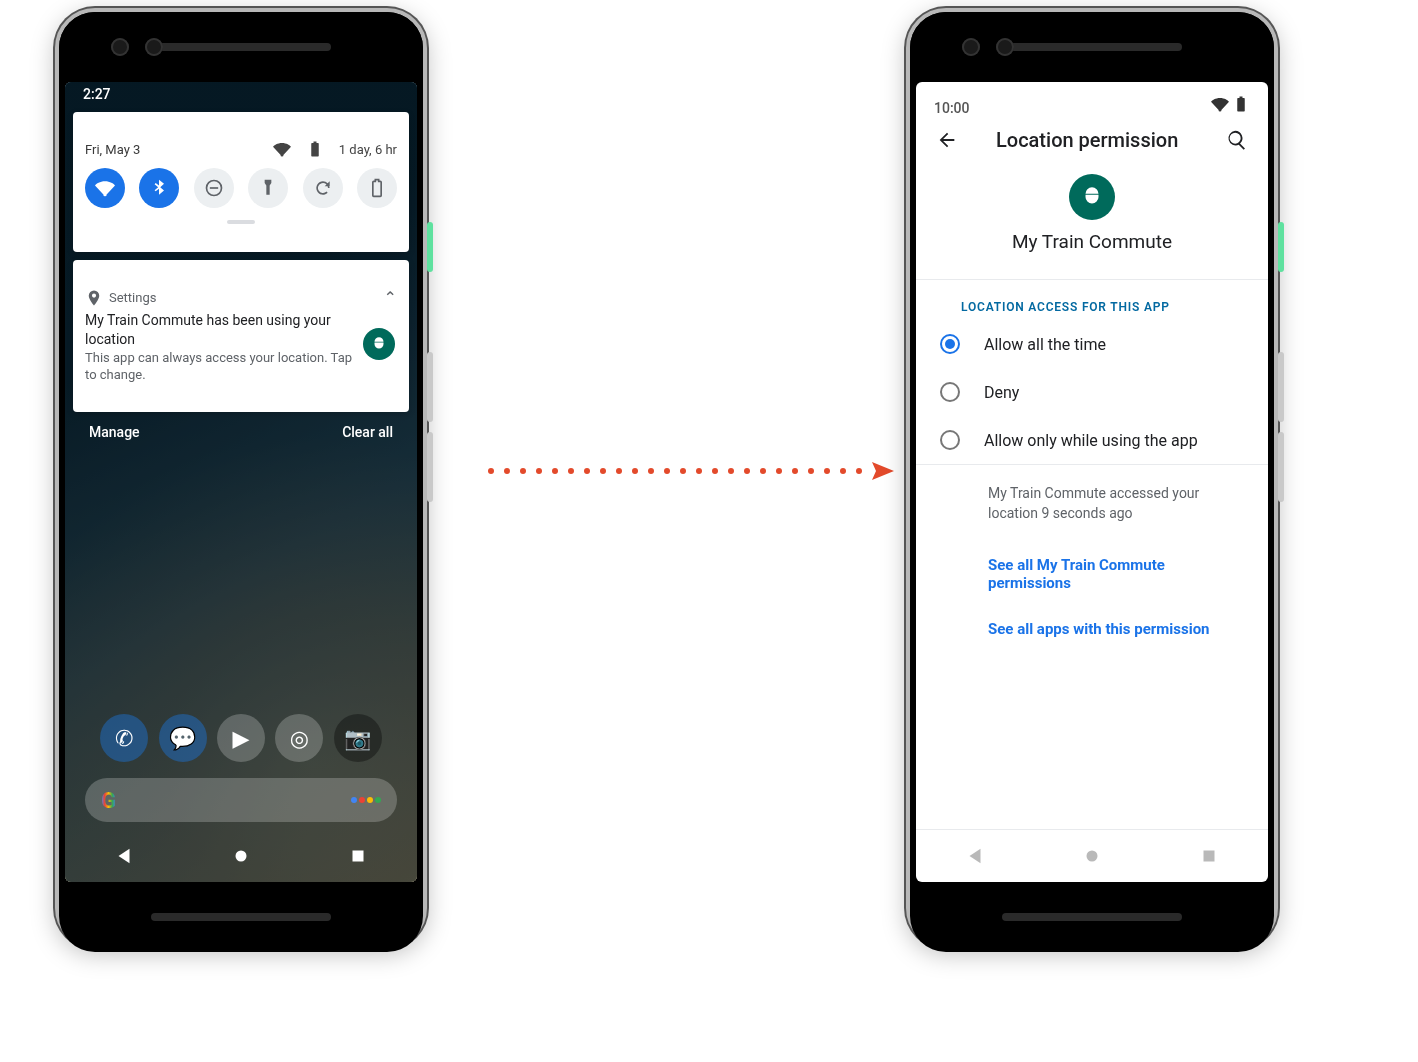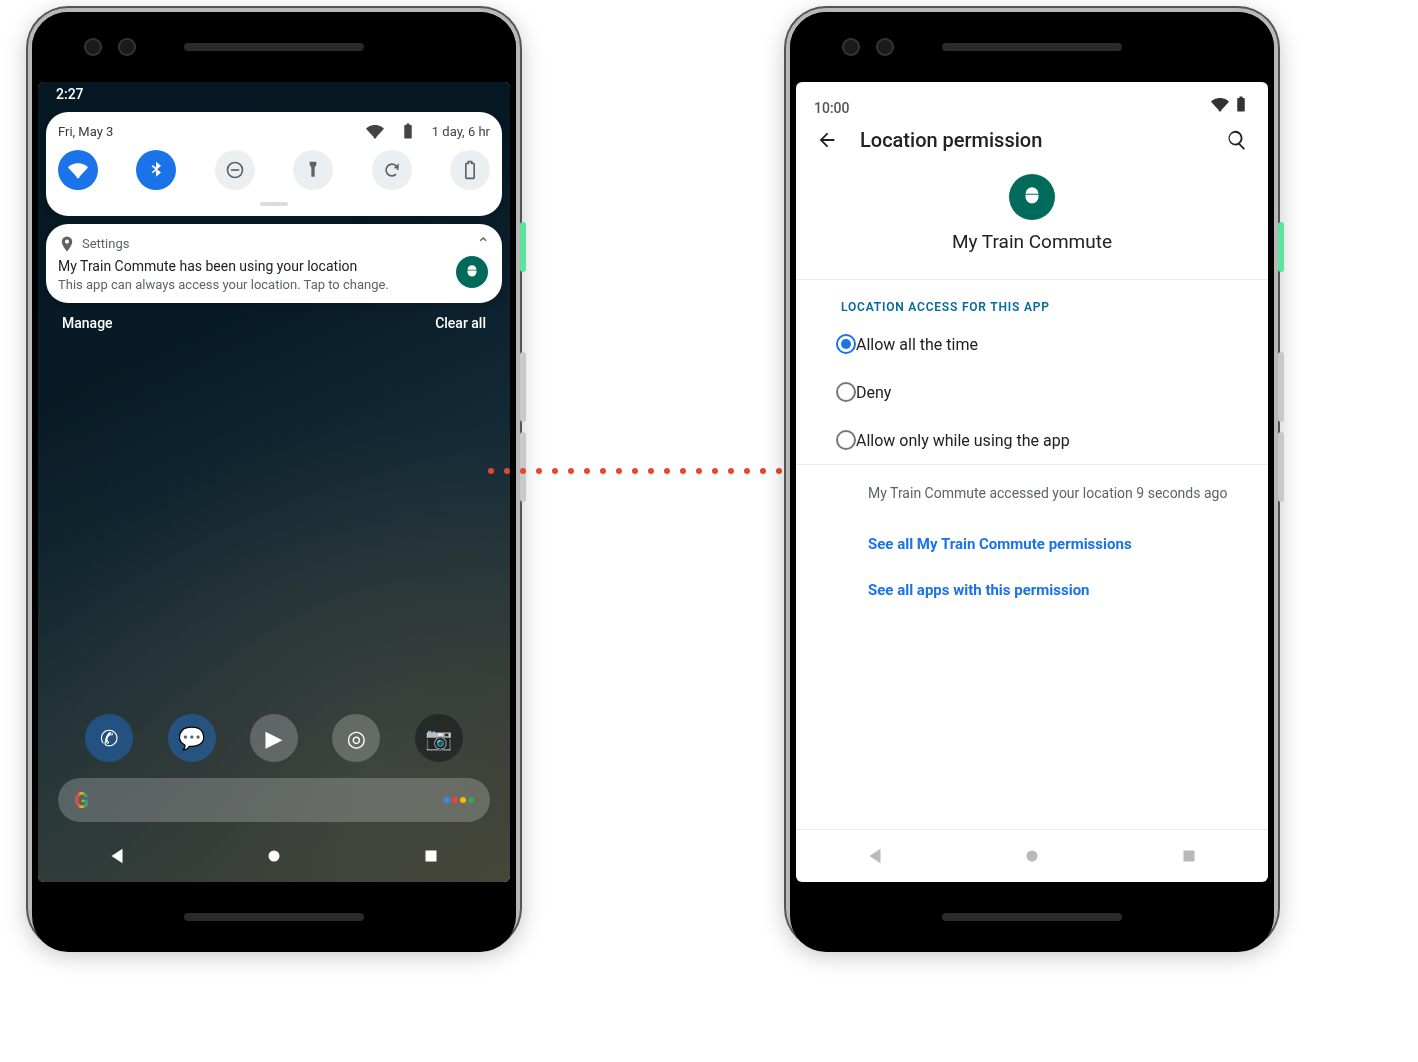--- a/index.html
+++ b/index.html
@@ -3,26 +3,27 @@
 <meta charset="utf-8">
 <style>
   * { box-sizing: border-box; margin: 0; padding: 0; }
   html, body { width: 1418px; height: 1062px; font-family: Roboto, "Helvetica Neue", Arial, sans-serif; background: #ffffff; }
 
   .stage { position: relative; width: 1418px; height: 1062px; }
 
   
   .phone {
     position: absolute;
-    width: 492px;
+    width: 372px;
     height: 940px;
     background: #000;
     border-radius: 40px;
     box-shadow: 0 0 0 2px #555, 0 6px 24px rgba(0,0,0,.25);
     border: 4px solid #b8b8b8;
+    margin-left: 27px;
   }
   .phone .bezel-top, .phone .bezel-bottom {
     height: 70px;
     background: #000;
     position: relative;
     display:flex; align-items:center; justify-content:center;
   }
   .phone .bezel-top { border-radius: 36px 36px 0 0; }
   .phone .bezel-bottom{ border-radius: 0 0 36px 36px; }
   .speaker { width: 180px; height: 8px; background: #2a2a2a; border-radius: 4px; }
@@ -57,23 +58,23 @@
     height: 30px; padding: 4px 18px 0 18px;
     color:#fff; font-size:14px; font-weight:500;
   }
 
   .shade-panel {
     position:relative; z-index:3;
     margin: 0 8px;
     display:flex; flex-direction:column; gap:8px;
   }
   .qs-card, .notif-card {
-    background:#fff; border-radius:22px;
+    background:#fff; border-radius:4px;
     box-shadow: 0 2px 6px rgba(0,0,0,.18);
-    padding:10px 12px;
+    padding:28px 12px;
   }
   .qs-head { display:flex; justify-content:space-between; align-items:center; font-size:13px; color:#3a3a3a; margin-bottom:8px; }
   .qs-head .right { display:flex; align-items:center; gap:15px; color:#444; }
   .qs-toggles { display:flex; justify-content:space-between; padding:2px 0 6px 0; }
   .toggle {
     width:40px; height:40px; border-radius:50%;
     display:flex; align-items:center; justify-content:center;
     font-size:18px; color:#5f6368;
     background:#eceff1;
   }
@@ -128,32 +129,32 @@
   .nav-icn { width:22px; height:22px; fill:#fff; }
   .navbar.light .nav-icn { fill:#b9b9b9; }
 
   
   .screen.white { background:#fff; color:#202124; }
   .statusbar.light {
     display:flex; justify-content:space-between; align-items:flex-end;
     color:#555; height:34px; padding:6px 18px 0 18px; font-size:14px; font-weight:500;
   }
   .settings-head {
-    display:flex; align-items:center; gap:22px; padding:12px 20px 4px 20px;
+    display:flex; align-items:center; gap:38px; padding:12px 20px 4px 20px;
   }
   .settings-title { font-size:20px; color:#202124; font-weight:500; flex:1; }
 
   .app-hero { text-align:center; padding:18px 0 26px 0; }
   .app-hero .big-icon { width:46px; height:46px; border-radius:50%; background:#006a5b; margin:0 auto 10px auto; display:flex; align-items:center; justify-content:center; }
   .app-hero .name { font-size:19px; color:#202124; }
 
   .section-div { height:1px; background:#e8eaed; }
   .section-label { font-size:12px; letter-spacing:.8px; color:#0369a1; font-weight:600; padding:20px 0 6px 45px; }
 
-  .radio-row { display:flex; align-items:center; padding:14px 40px; }
+  .radio-row { display:flex; align-items:center; gap:24px; padding:14px 24px; }
   .radio-row .rb { width:20px; height:20px; border-radius:50%; border:2px solid #777; position:relative; flex-shrink:0; }
   .radio-row.sel .rb { border-color:#1a73e8; }
   .radio-row.sel .rb::after { content:""; position:absolute; inset:3px; background:#1a73e8; border-radius:50%; }
   .radio-row .lbl { font-size:16px; color:#202124; }
 
   .info-block { padding:18px 24px 18px 72px; font-size:14px; color:#5f6368; line-height:1.45; }
   .link-row { padding:14px 24px 14px 72px; font-size:15px; color:#1a73e8;font-weight:bold; }
 
   
   .arrow-track {

